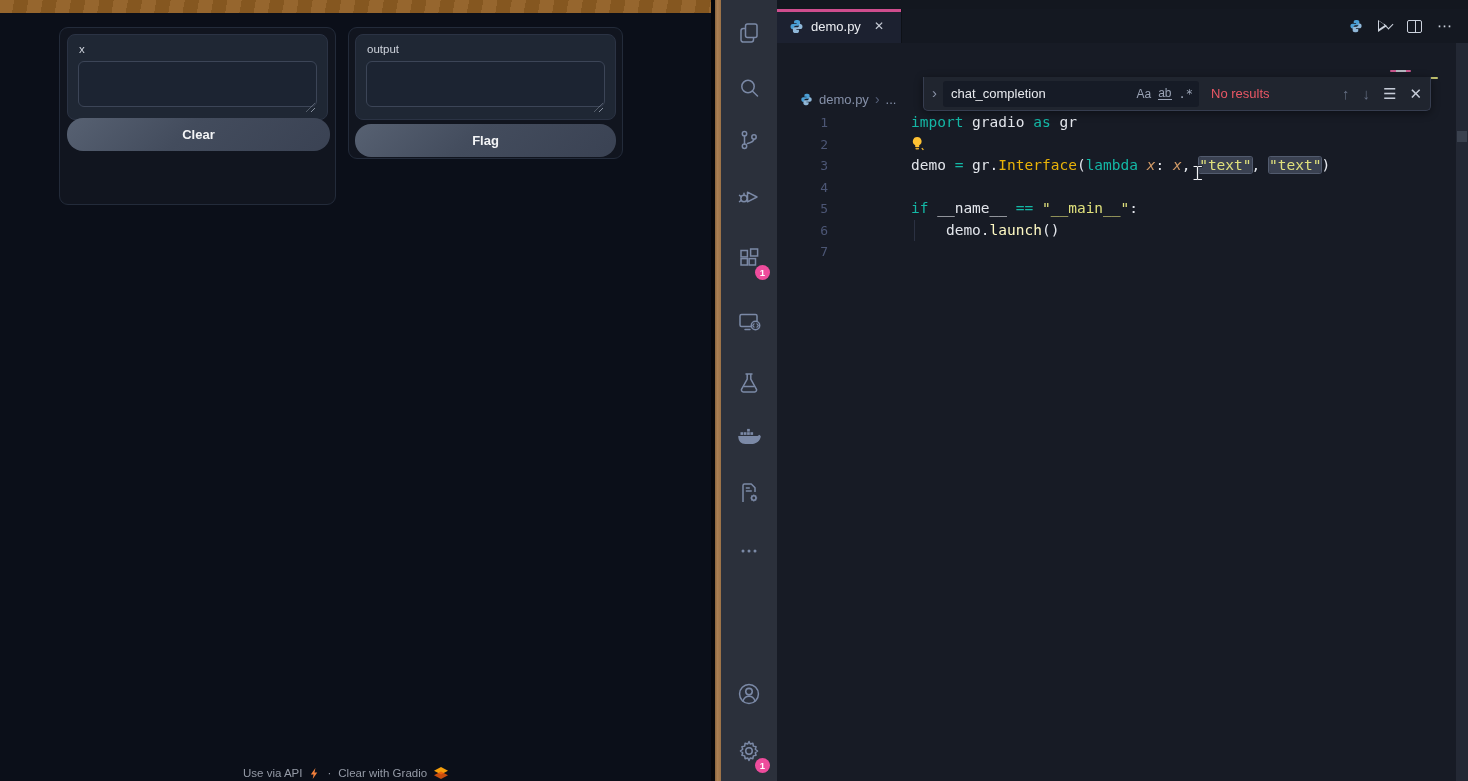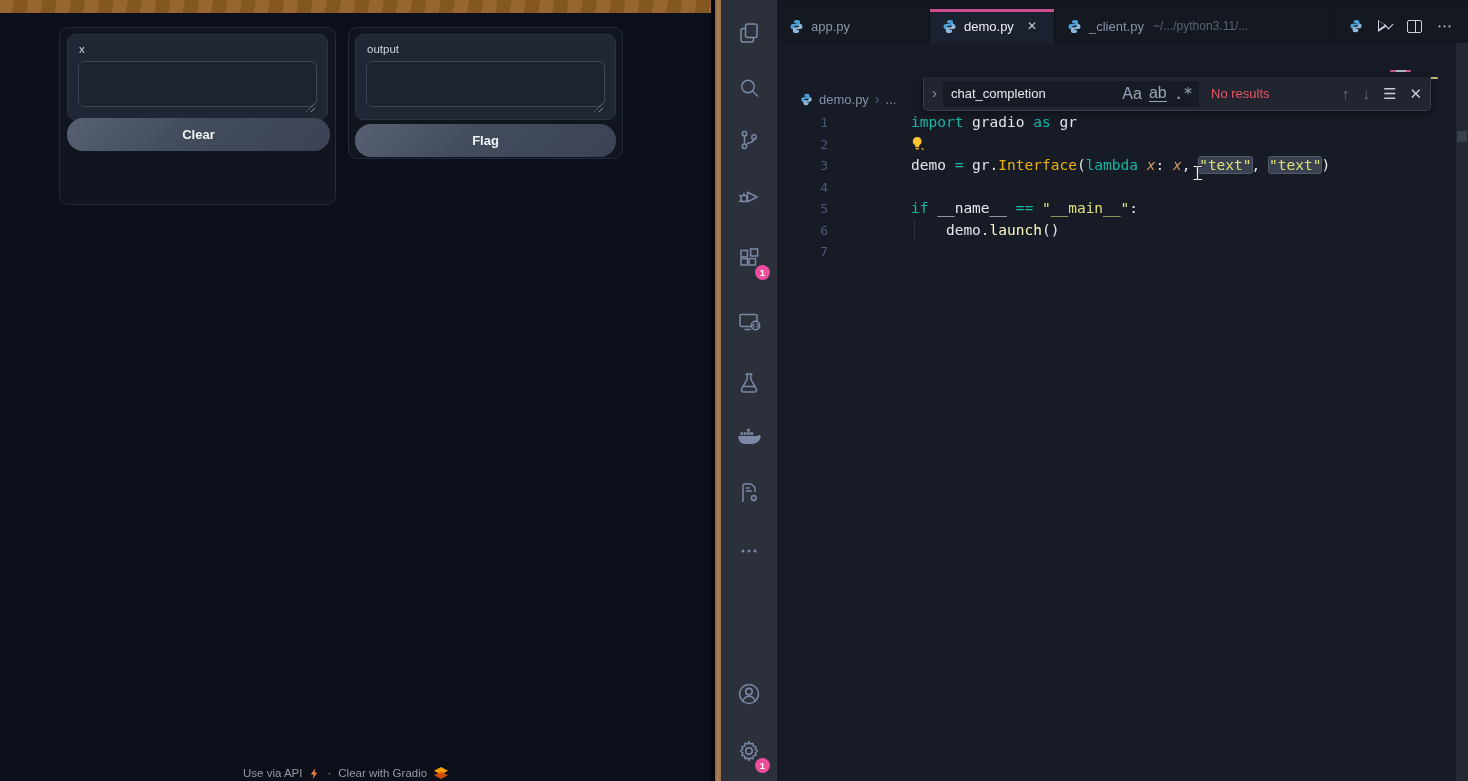--- a/index.html
+++ b/index.html
@@ -70,21 +70,21 @@
   .breadcrumb .sep { color:#566079; font-size:14px; }
 
   .find-widget { position:absolute; left:146px; top:34px; width:508px; height:34px; background:#20252f;
     border:1px solid #363d4f; border-top:none; border-radius:0 0 5px 5px; display:flex; align-items:center;
     padding:0 8px 0 6px; box-shadow:0 2px 8px rgba(0,0,0,.45); z-index:5; }
   .find-chevron { color:#8a93a8; font-size:15px; padding:0 6px 2px 2px; cursor:pointer; }
   .find-inputbox { display:flex; align-items:center; width:256px; height:26px; background:#161b26;
     border-radius:3px; padding:0 6px 0 8px; }
   .find-inputbox input { flex:1; background:transparent; border:none; outline:none; color:#e8eaee;
     font-size:13px; font-family:"Liberation Sans",sans-serif; min-width:0; }
-  .find-opt { color:#9aa3b5; font-size:16px; margin-left:7px; cursor:pointer; line-height:1; }
+  .find-opt { color:#9aa3b5; font-size:12px; margin-left:7px; cursor:pointer; line-height:1; }
   .find-opt.ww { border-bottom:1px solid #9aa3b5; }
   .find-results { color:#ea5765; font-size:13px; margin-left:12px; white-space:nowrap; }
   .find-actions { margin-left:auto; display:flex; align-items:center; gap:13px; }
   .find-actions .arrow { color:#646e82; font-size:15px; cursor:pointer; }
   .find-actions .sel-icon, .find-actions .close { color:#c6ccd8; font-size:15px; cursor:pointer; }
 
   .editor { position:absolute; left:56px; right:0; top:43px; bottom:0; }
   .gutter { position:absolute; left:4px; top:69px; width:47px; text-align:right;
     font-family:"DejaVu Sans Mono",monospace; font-size:13px; line-height:21.5px; color:#4c5675; }
   .code { position:absolute; left:134px; top:69px; font-family:"DejaVu Sans Mono",monospace;
@@ -239,42 +239,27 @@
             <circle cx="12" cy="12" r="3"></circle>
             <path d="M12 3.2l1.1 2.3 2.5-.6.4 2.6 2.5.5-.7 2.4 2.1 1.6-2.1 1.6.7 2.4-2.5.5-.4 2.6-2.5-.6L12 20.8l-1.1-2.3-2.5.6-.4-2.6-2.5-.5.7-2.4L4.1 12l2.1-1.6-.7-2.4 2.5-.5.4-2.6 2.5.6z"></path>
           </svg>
         <span class="badge">1</span>
       </div>
     </div>
 
     <div class="titlestrip"></div>
 
     <div class="tabbar">
-      <div class="tab" style="width:153px">
-        <svg width="15" height="15" viewBox="0 0 16 16">
-            <path fill="#4b9fd5" d="M7.9 1C6 1 5.4 2 5.4 3v1.6h2.7v.7H3.9C2.7 5.3 1.6 6.1 1.6 8s1.1 2.8 2.3 2.8h1.3V9.3c0-1.2 1-2.2 2.2-2.2H10c1 0 1.8-.8 1.8-1.8V3c0-1-1-2-2.6-2H7.9z"></path>
-            <path fill="#8fb7d8" d="M8.1 15c1.9 0 2.5-1 2.5-2v-1.6H7.9v-.7h4.2c1.2 0 2.3-.8 2.3-2.7s-1.1-2.8-2.3-2.8h-1.3v1.5c0 1.2-1 2.2-2.2 2.2H6c-1 0-1.8.8-1.8 1.8V13c0 1 1 2 2.6 2h1.3z"></path>
-          </svg>
-        <span>app.py</span>
-      </div>
       <div class="tab active" style="width:125px">
         <svg width="15" height="15" viewBox="0 0 16 16">
             <path fill="#4b9fd5" d="M7.9 1C6 1 5.4 2 5.4 3v1.6h2.7v.7H3.9C2.7 5.3 1.6 6.1 1.6 8s1.1 2.8 2.3 2.8h1.3V9.3c0-1.2 1-2.2 2.2-2.2H10c1 0 1.8-.8 1.8-1.8V3c0-1-1-2-2.6-2H7.9z"></path>
             <path fill="#8fb7d8" d="M8.1 15c1.9 0 2.5-1 2.5-2v-1.6H7.9v-.7h4.2c1.2 0 2.3-.8 2.3-2.7s-1.1-2.8-2.3-2.8h-1.3v1.5c0 1.2-1 2.2-2.2 2.2H6c-1 0-1.8.8-1.8 1.8V13c0 1 1 2 2.6 2h1.3z"></path>
           </svg>
         <span>demo.py</span>
         <span class="close">✕</span>
-      </div>
-      <div class="tab" style="width:276px">
-        <svg width="15" height="15" viewBox="0 0 16 16">
-            <path fill="#4b9fd5" d="M7.9 1C6 1 5.4 2 5.4 3v1.6h2.7v.7H3.9C2.7 5.3 1.6 6.1 1.6 8s1.1 2.8 2.3 2.8h1.3V9.3c0-1.2 1-2.2 2.2-2.2H10c1 0 1.8-.8 1.8-1.8V3c0-1-1-2-2.6-2H7.9z"></path>
-            <path fill="#8fb7d8" d="M8.1 15c1.9 0 2.5-1 2.5-2v-1.6H7.9v-.7h4.2c1.2 0 2.3-.8 2.3-2.7s-1.1-2.8-2.3-2.8h-1.3v1.5c0 1.2-1 2.2-2.2 2.2H6c-1 0-1.8.8-1.8 1.8V13c0 1 1 2 2.6 2h1.3z"></path>
-          </svg>
-        <span>_client.py</span>
-        <span class="desc">~/.../python3.11/...</span>
       </div>
       <div class="tab-actions">
         <svg width="14" height="14" viewBox="0 0 16 16">
             <path fill="#4b9fd5" d="M7.9 1C6 1 5.4 2 5.4 3v1.6h2.7v.7H3.9C2.7 5.3 1.6 6.1 1.6 8s1.1 2.8 2.3 2.8h1.3V9.3c0-1.2 1-2.2 2.2-2.2H10c1 0 1.8-.8 1.8-1.8V3c0-1-1-2-2.6-2H7.9z"></path>
             <path fill="#8fb7d8" d="M8.1 15c1.9 0 2.5-1 2.5-2v-1.6H7.9v-.7h4.2c1.2 0 2.3-.8 2.3-2.7s-1.1-2.8-2.3-2.8h-1.3v1.5c0 1.2-1 2.2-2.2 2.2H6c-1 0-1.8.8-1.8 1.8V13c0 1 1 2 2.6 2h1.3z"></path>
           </svg>
         <div style="display:flex;align-items:center;gap:4px">
           <div class="run-tri"></div>
           <div class="chev-down"></div>
         </div>

